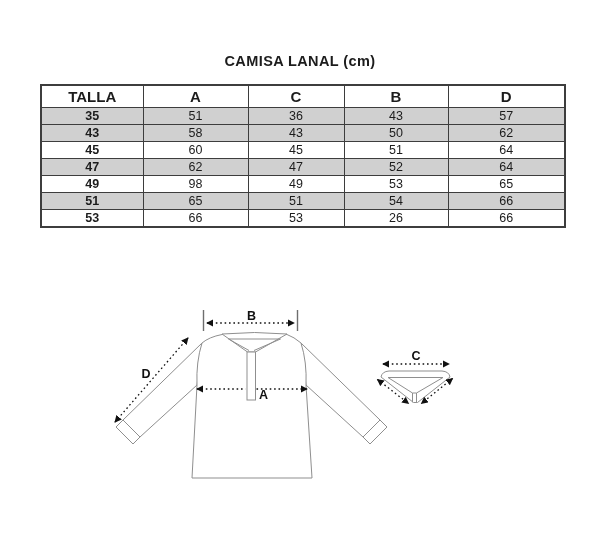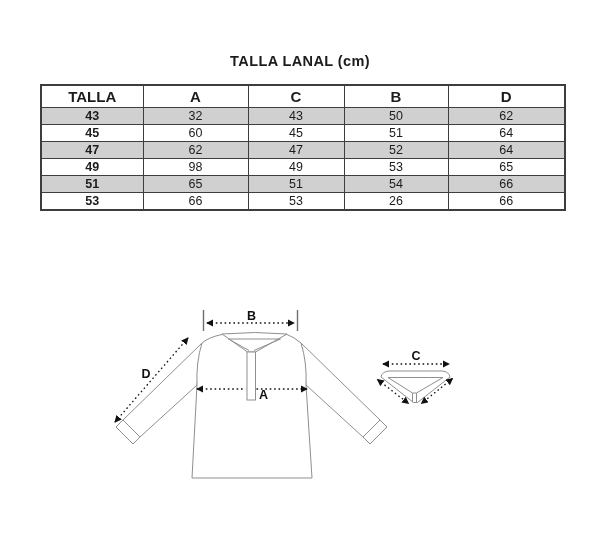--- a/index.html
+++ b/index.html
@@ -33,43 +33,50 @@
   .diagram-wrap{position:absolute;left:0;top:300px;width:600px;height:254px;}
   svg text{font-family:"Liberation Sans", sans-serif;font-weight:bold;font-size:12.5px;fill:#111111;}
   .outline{fill:#ffffff;stroke:#8f8f8f;stroke-width:1;}
   .outline-line{fill:none;stroke:#8f8f8f;stroke-width:1;}
   .dotted{fill:none;stroke:#111111;stroke-width:1.3;stroke-dasharray:1.6 2.8;}
   .tick{stroke:#6e6e6e;stroke-width:1.4;}
 </style>
 </head>
 <body>
 
-<div class="title">TALLA LANAL (cm)</div>
+<div class="title">CAMISA LANAL (cm)</div>
 
 <table class="size-table">
   <colgroup>
     <col style="width:102px">
       <col style="width:105px">
       <col style="width:96px">
       <col style="width:104px">
       <col style="width:117px">
   </colgroup>
   <thead>
     <tr>
       <th>TALLA</th>
       <th>A</th>
       <th>C</th>
       <th>B</th>
       <th>D</th>
     </tr>
   </thead>
   <tbody>
     <tr class="alt">
+      <td>35</td>
+      <td>51</td>
+      <td>36</td>
       <td>43</td>
-      <td>32</td>
+      <td>57</td>
+    </tr>
+    <tr class="alt">
+      <td>43</td>
+      <td>58</td>
       <td>43</td>
       <td>50</td>
       <td>62</td>
     </tr>
     <tr class="plain">
       <td>45</td>
       <td>60</td>
       <td>45</td>
       <td>51</td>
       <td>64</td>

